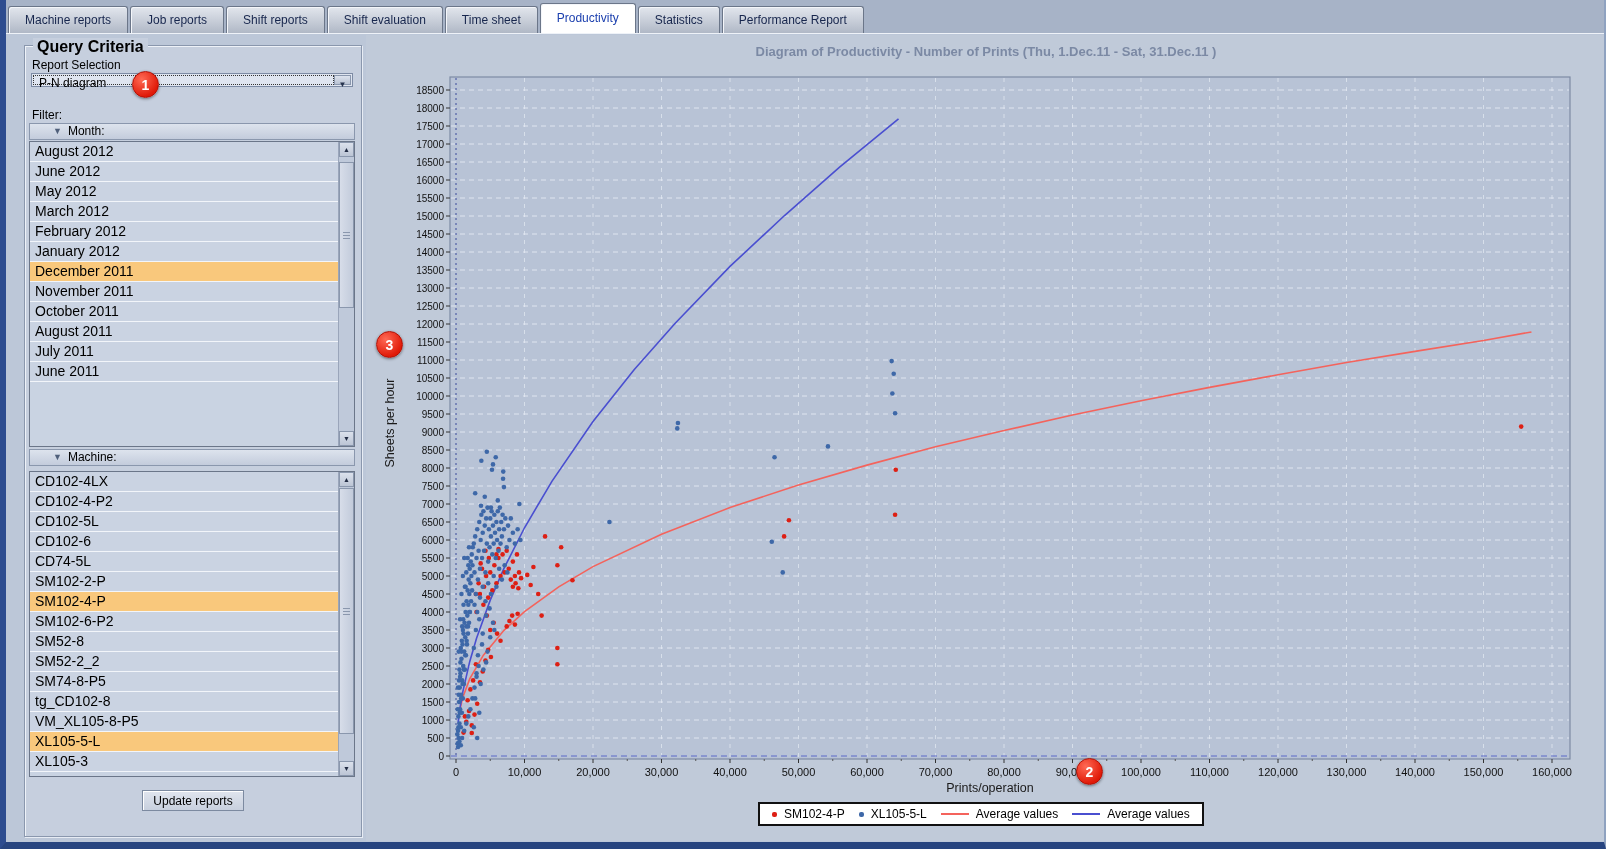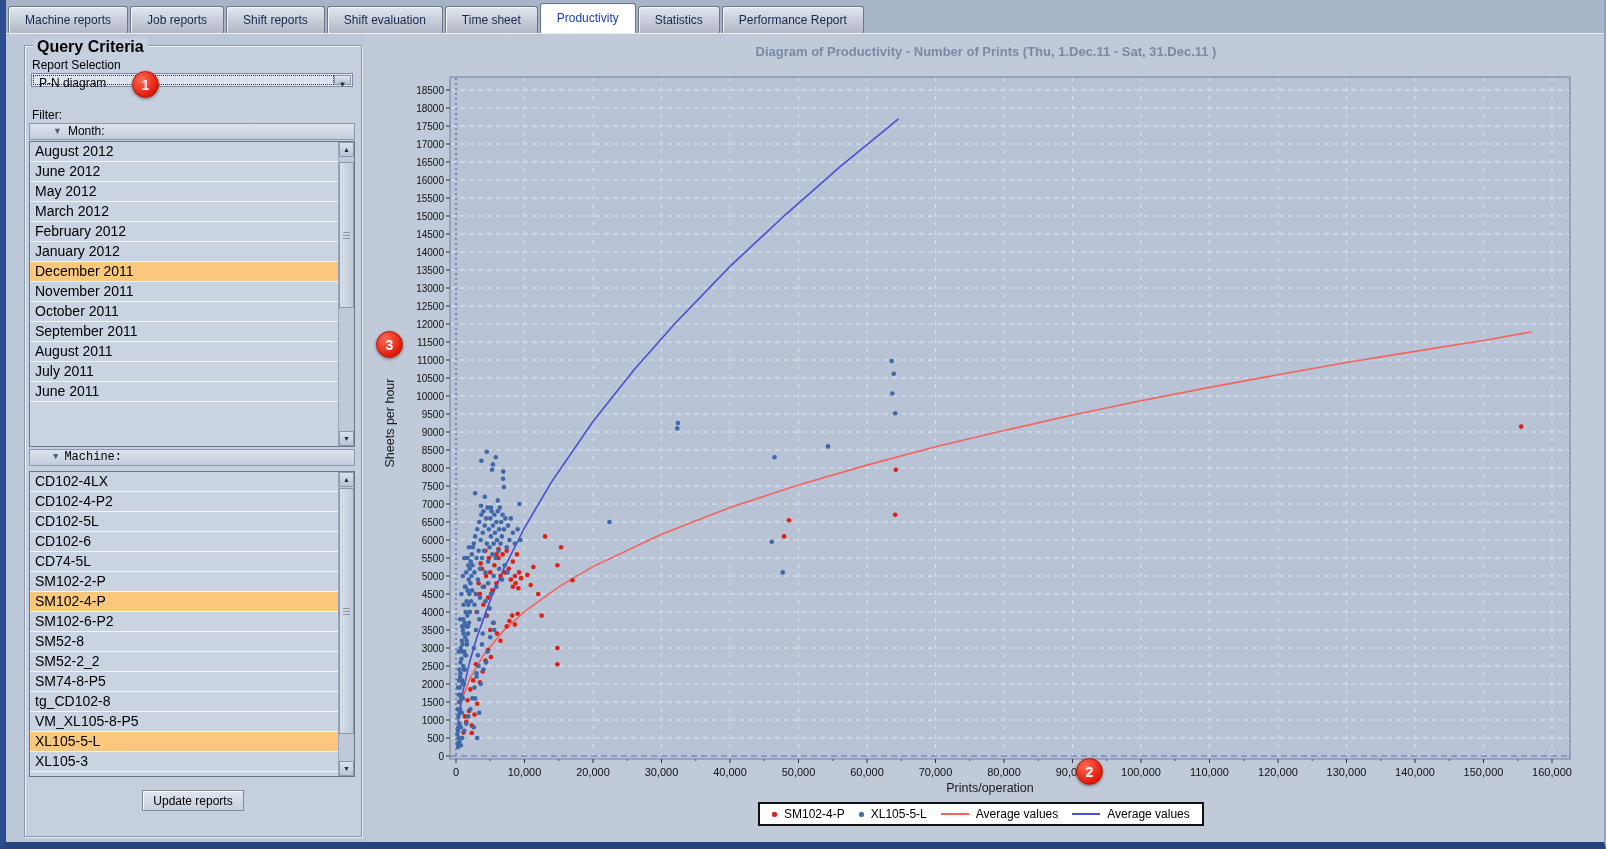--- a/index.html
+++ b/index.html
@@ -92,35 +92,34 @@
         <div class="rows" id="month-rows">
             <div class="list-row">August 2012</div>
             <div class="list-row">June 2012</div>
             <div class="list-row">May 2012</div>
             <div class="list-row">March 2012</div>
             <div class="list-row">February 2012</div>
             <div class="list-row">January 2012</div>
             <div class="list-row selected">December 2011</div>
             <div class="list-row">November 2011</div>
             <div class="list-row">October 2011</div>
-            <div class="list-row">September 2011</div>
             <div class="list-row">August 2011</div>
             <div class="list-row">July 2011</div>
             <div class="list-row">June 2011</div>
           </div>
         <div class="vscroll">
           <div class="sb-btn up">▲</div>
           <div class="sb-thumb" style="top:20px;height:146px;">
               <div class="grip"></div>
             </div>
           <div class="sb-btn down">▼</div>
         </div>
       </div>
 
-      <div class="sect-hdr" style="top:403px;font-family:Liberation Mono, monospace;">
+      <div class="sect-hdr" style="top:403px;">
         <span class="tri">▼</span><span>Machine:</span>
       </div>
 
       <div class="listbox" style="top:425px;">
         <div class="rows" id="machine-rows">
             <div class="list-row">CD102-4LX</div>
             <div class="list-row">CD102-4-P2</div>
             <div class="list-row">CD102-5L</div>
             <div class="list-row">CD102-6</div>
             <div class="list-row">CD74-5L</div>

